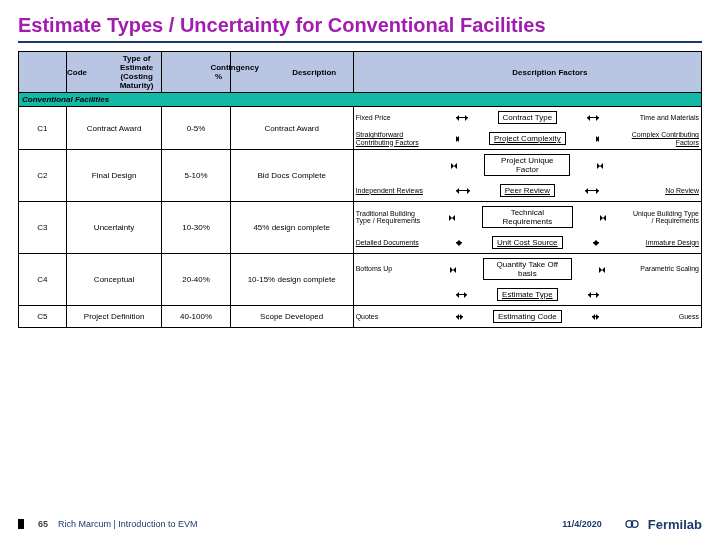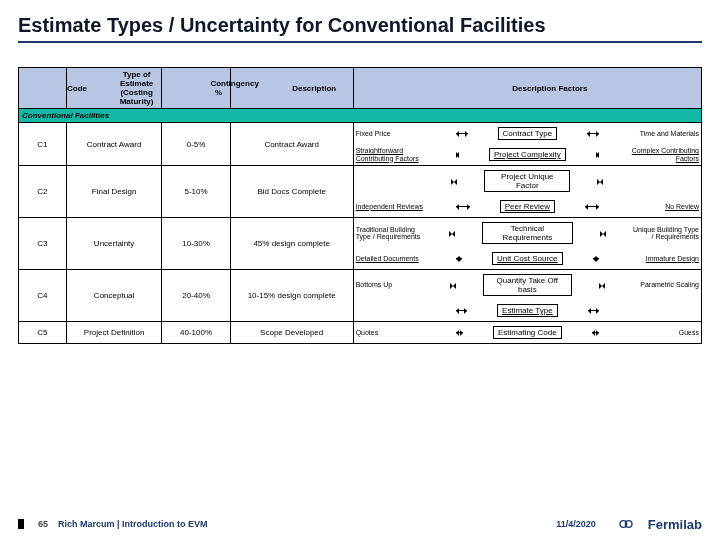--- a/index.html
+++ b/index.html
@@ -1,40 +1,40 @@
 <!DOCTYPE html>
 <html><head>
 <meta charset="utf-8">
 <style>
   * { box-sizing: border-box; margin: 0; padding: 0; }
   body { width: 720px; height: 540px; background: #fff; font-family: Arial, Helvetica, sans-serif; color: #000; position: relative; overflow: hidden; }
   .slide { width: 100%; height: 100%; padding: 14px 18px 0 18px; position: relative; }
-  .title { font-size: 20px; font-weight: bold; color: #0f172a; border-bottom: 2px solid #1b3a6b; padding-bottom: 4px; margin-bottom: 24px; }
+  .title { font-size: 20px; font-weight: bold; color: #a21caf; border-bottom: 2px solid #1b3a6b; padding-bottom: 4px; margin-bottom: 8px; }
   .grid { width: 100%; border-collapse: collapse; font-size: 8px; table-layout: fixed; }
   .grid th, .grid td { border: 1px solid #000; padding: 2px 3px; text-align: center; vertical-align: middle; }
   .grid th { background: #b8c6e4; font-weight: bold; padding-left: 48px; }
   .grid .section-head td { background: #14b8a6; text-align: left; font-weight: bold; font-style: italic; }
   .grid .factor-cell { padding: 0; }
   .factor-box { border: 1px solid #000; padding: 1px 4px; margin: 2px auto; display: inline-block; font-size: 8px; }
   .factor-row { display: flex; align-items: center; justify-content: space-between; padding: 2px 2px; font-size: 7px; gap: 28px; }
   .arrow-line { flex: 1; height: 0; border-top: 1px solid #000; position: relative; margin: 0 2px; }
   .arrow-line::before, .arrow-line::after { content: ""; position: absolute; top: -3px; border: 3px solid transparent; }
   .arrow-line::before { left: -3px; border-right-color: #000; }
   .arrow-line::after { right: -3px; border-left-color: #000; }
   .flabel-l { width: 70px; text-align: left; line-height: 1.05; }
   .flabel-r { width: 70px; text-align: right; line-height: 1.05; }
   .factor-top-row td { border-bottom: none; }
   .factor-bot-row td { border-top: none; text-decoration: underline; }
   col.c1 { width: 7%; } col.c2 { width: 14%; } col.c3 { width: 10%; } col.c4 { width: 18%; } col.c5 { width: 51%; }
   .footer { position: absolute; bottom: 8px; left: 0; right: 0; display: flex; align-items: center; justify-content: space-between; padding: 0 18px; font-size: 9px; }
   .footer .left { display: flex; align-items: center; gap: 10px; }
   .pagenum { color: #444; font-weight: bold; border-left: 6px solid #000000; padding-left: 14px; }
-  .presenter { color: #1b3a6b; font-weight: bold; }
+  .presenter { color: #1b3a6b; font-weight: normal; }
   .date { color: #1b3a6b; font-weight: bold; margin-right: 12px; }
-  .brand { display: flex; align-items: center; gap: 14px; }
+  .brand { display: flex; align-items: center; gap: 8px; }
   .brand-txt { font-weight: bold; font-size: 13px; color: #1b3a6b; }
   .brand-icon { width: 16px; height: 16px; }
 </style>
 </head>
 <body>
 
 <div class="slide">
   <div class="title">Estimate Types / Uncertainty for Conventional Facilities</div>
 
   <table class="grid">

